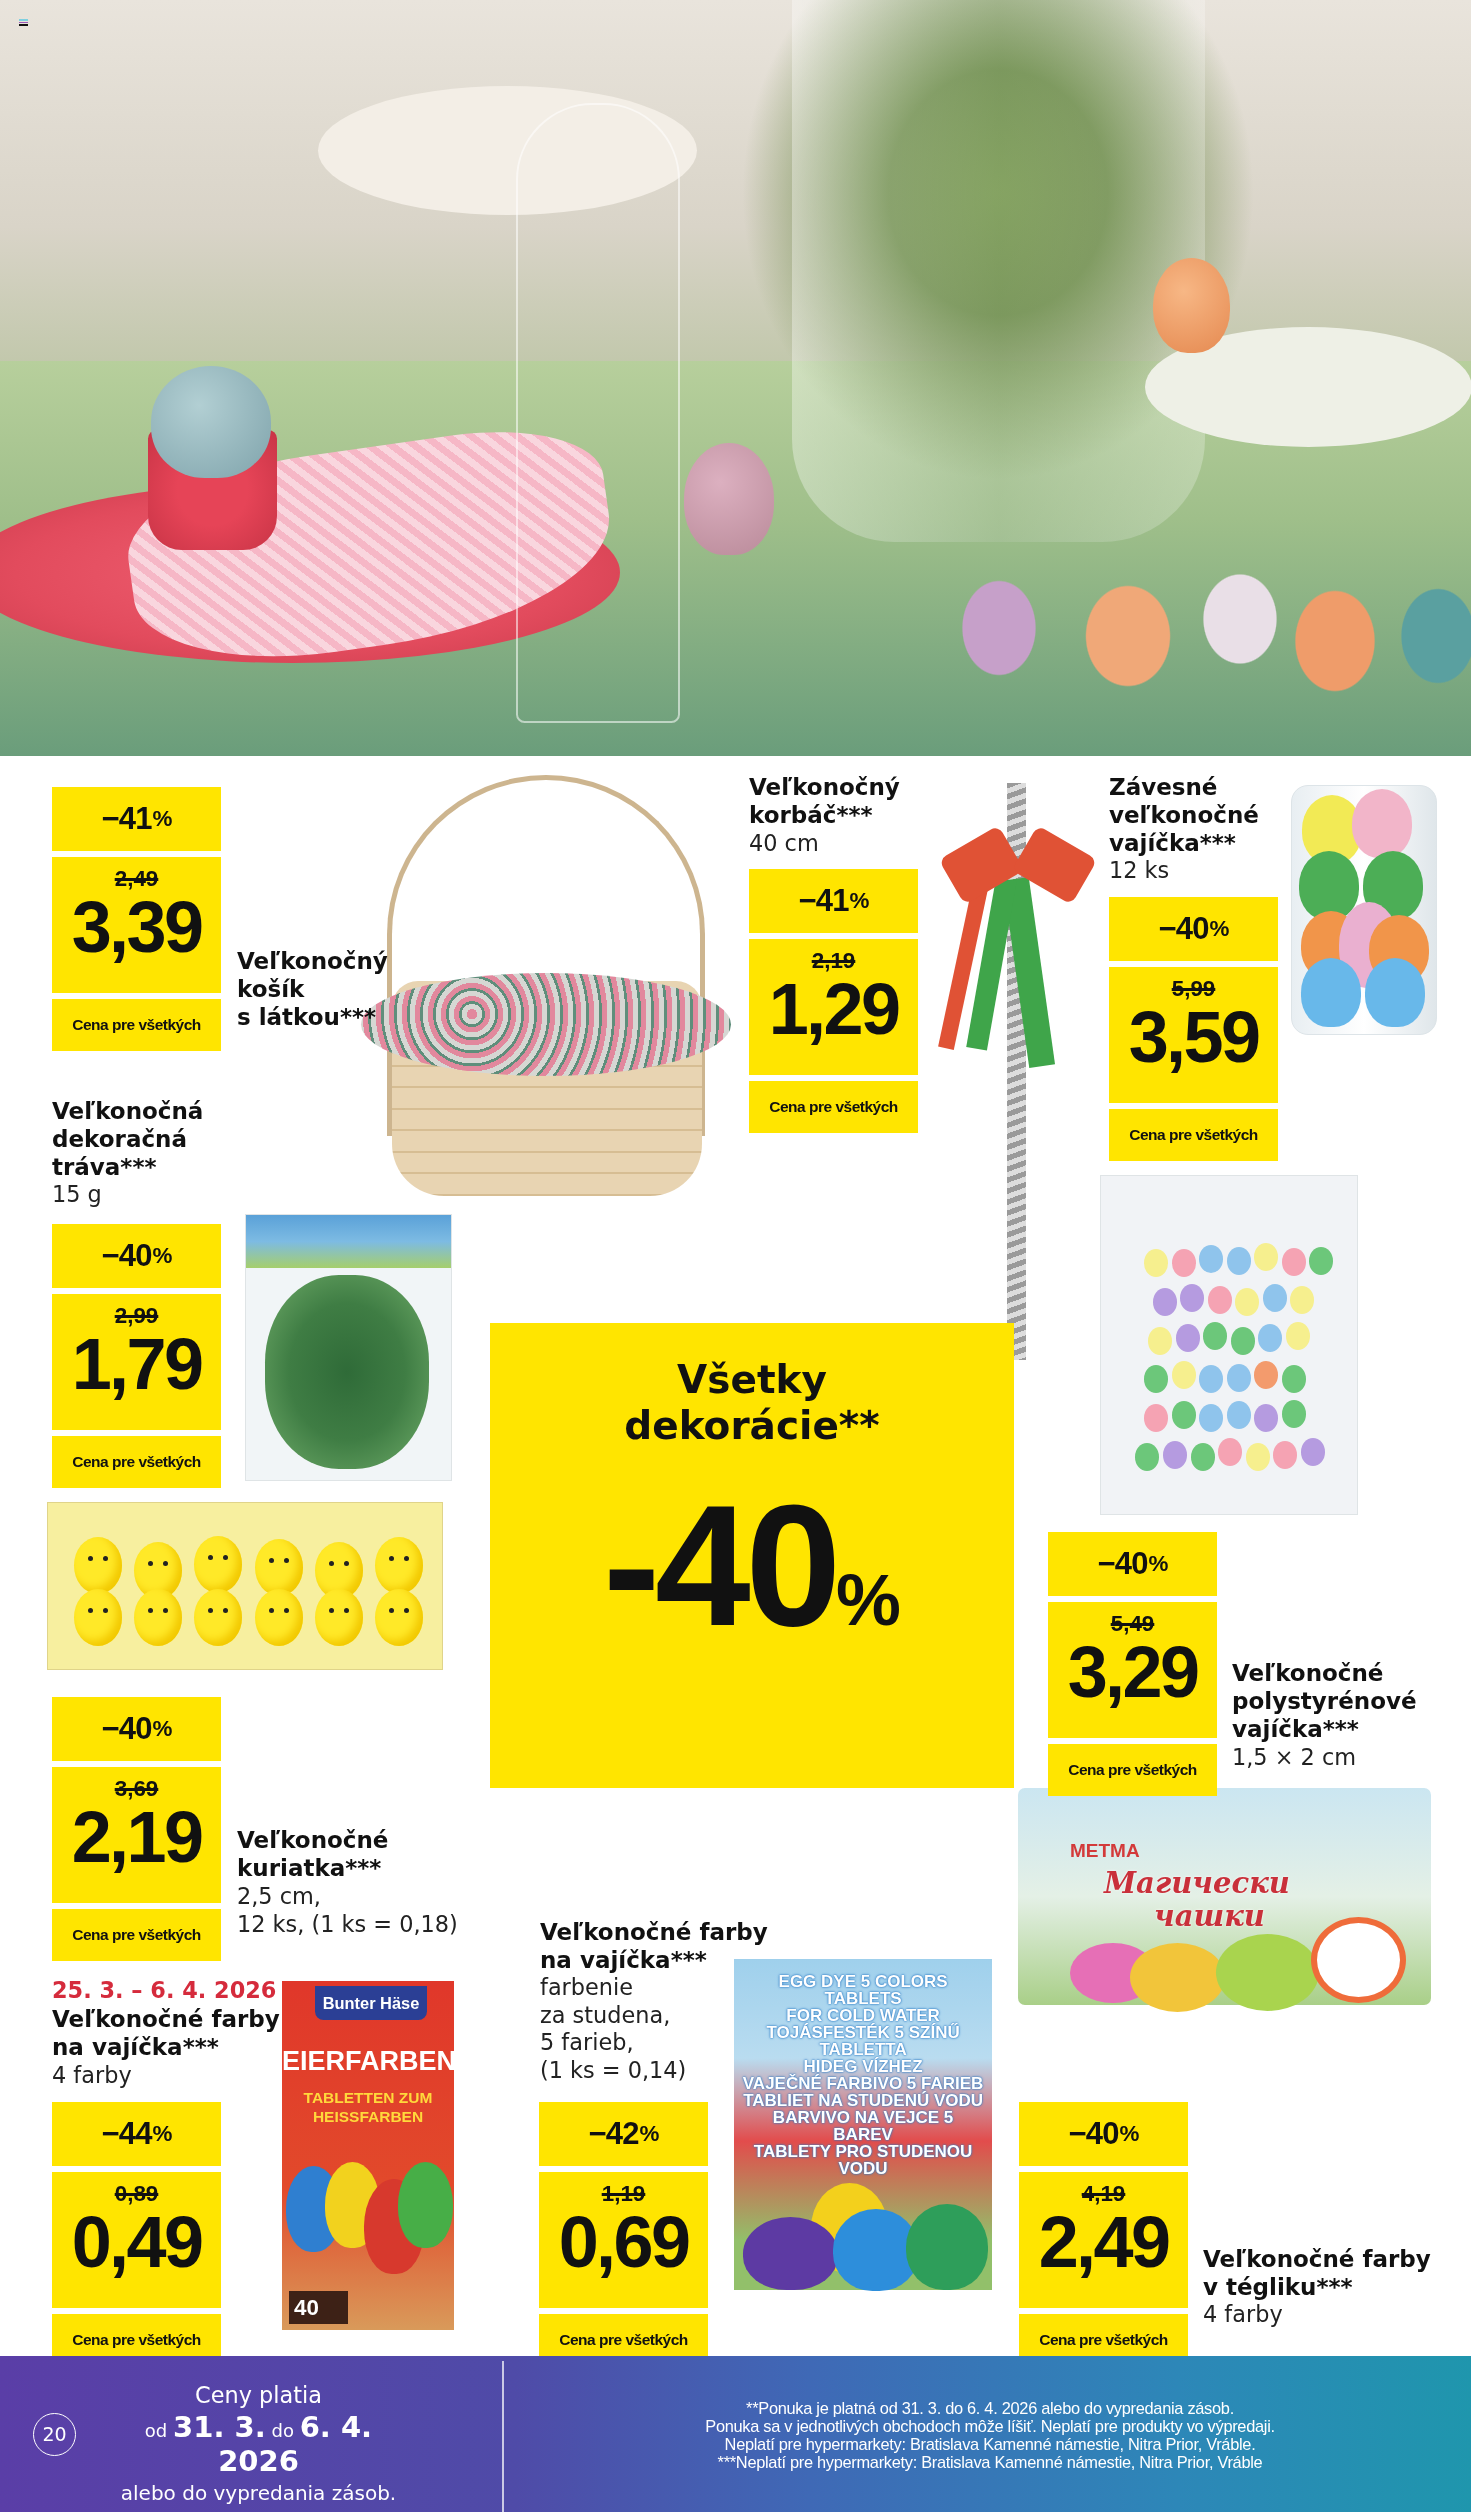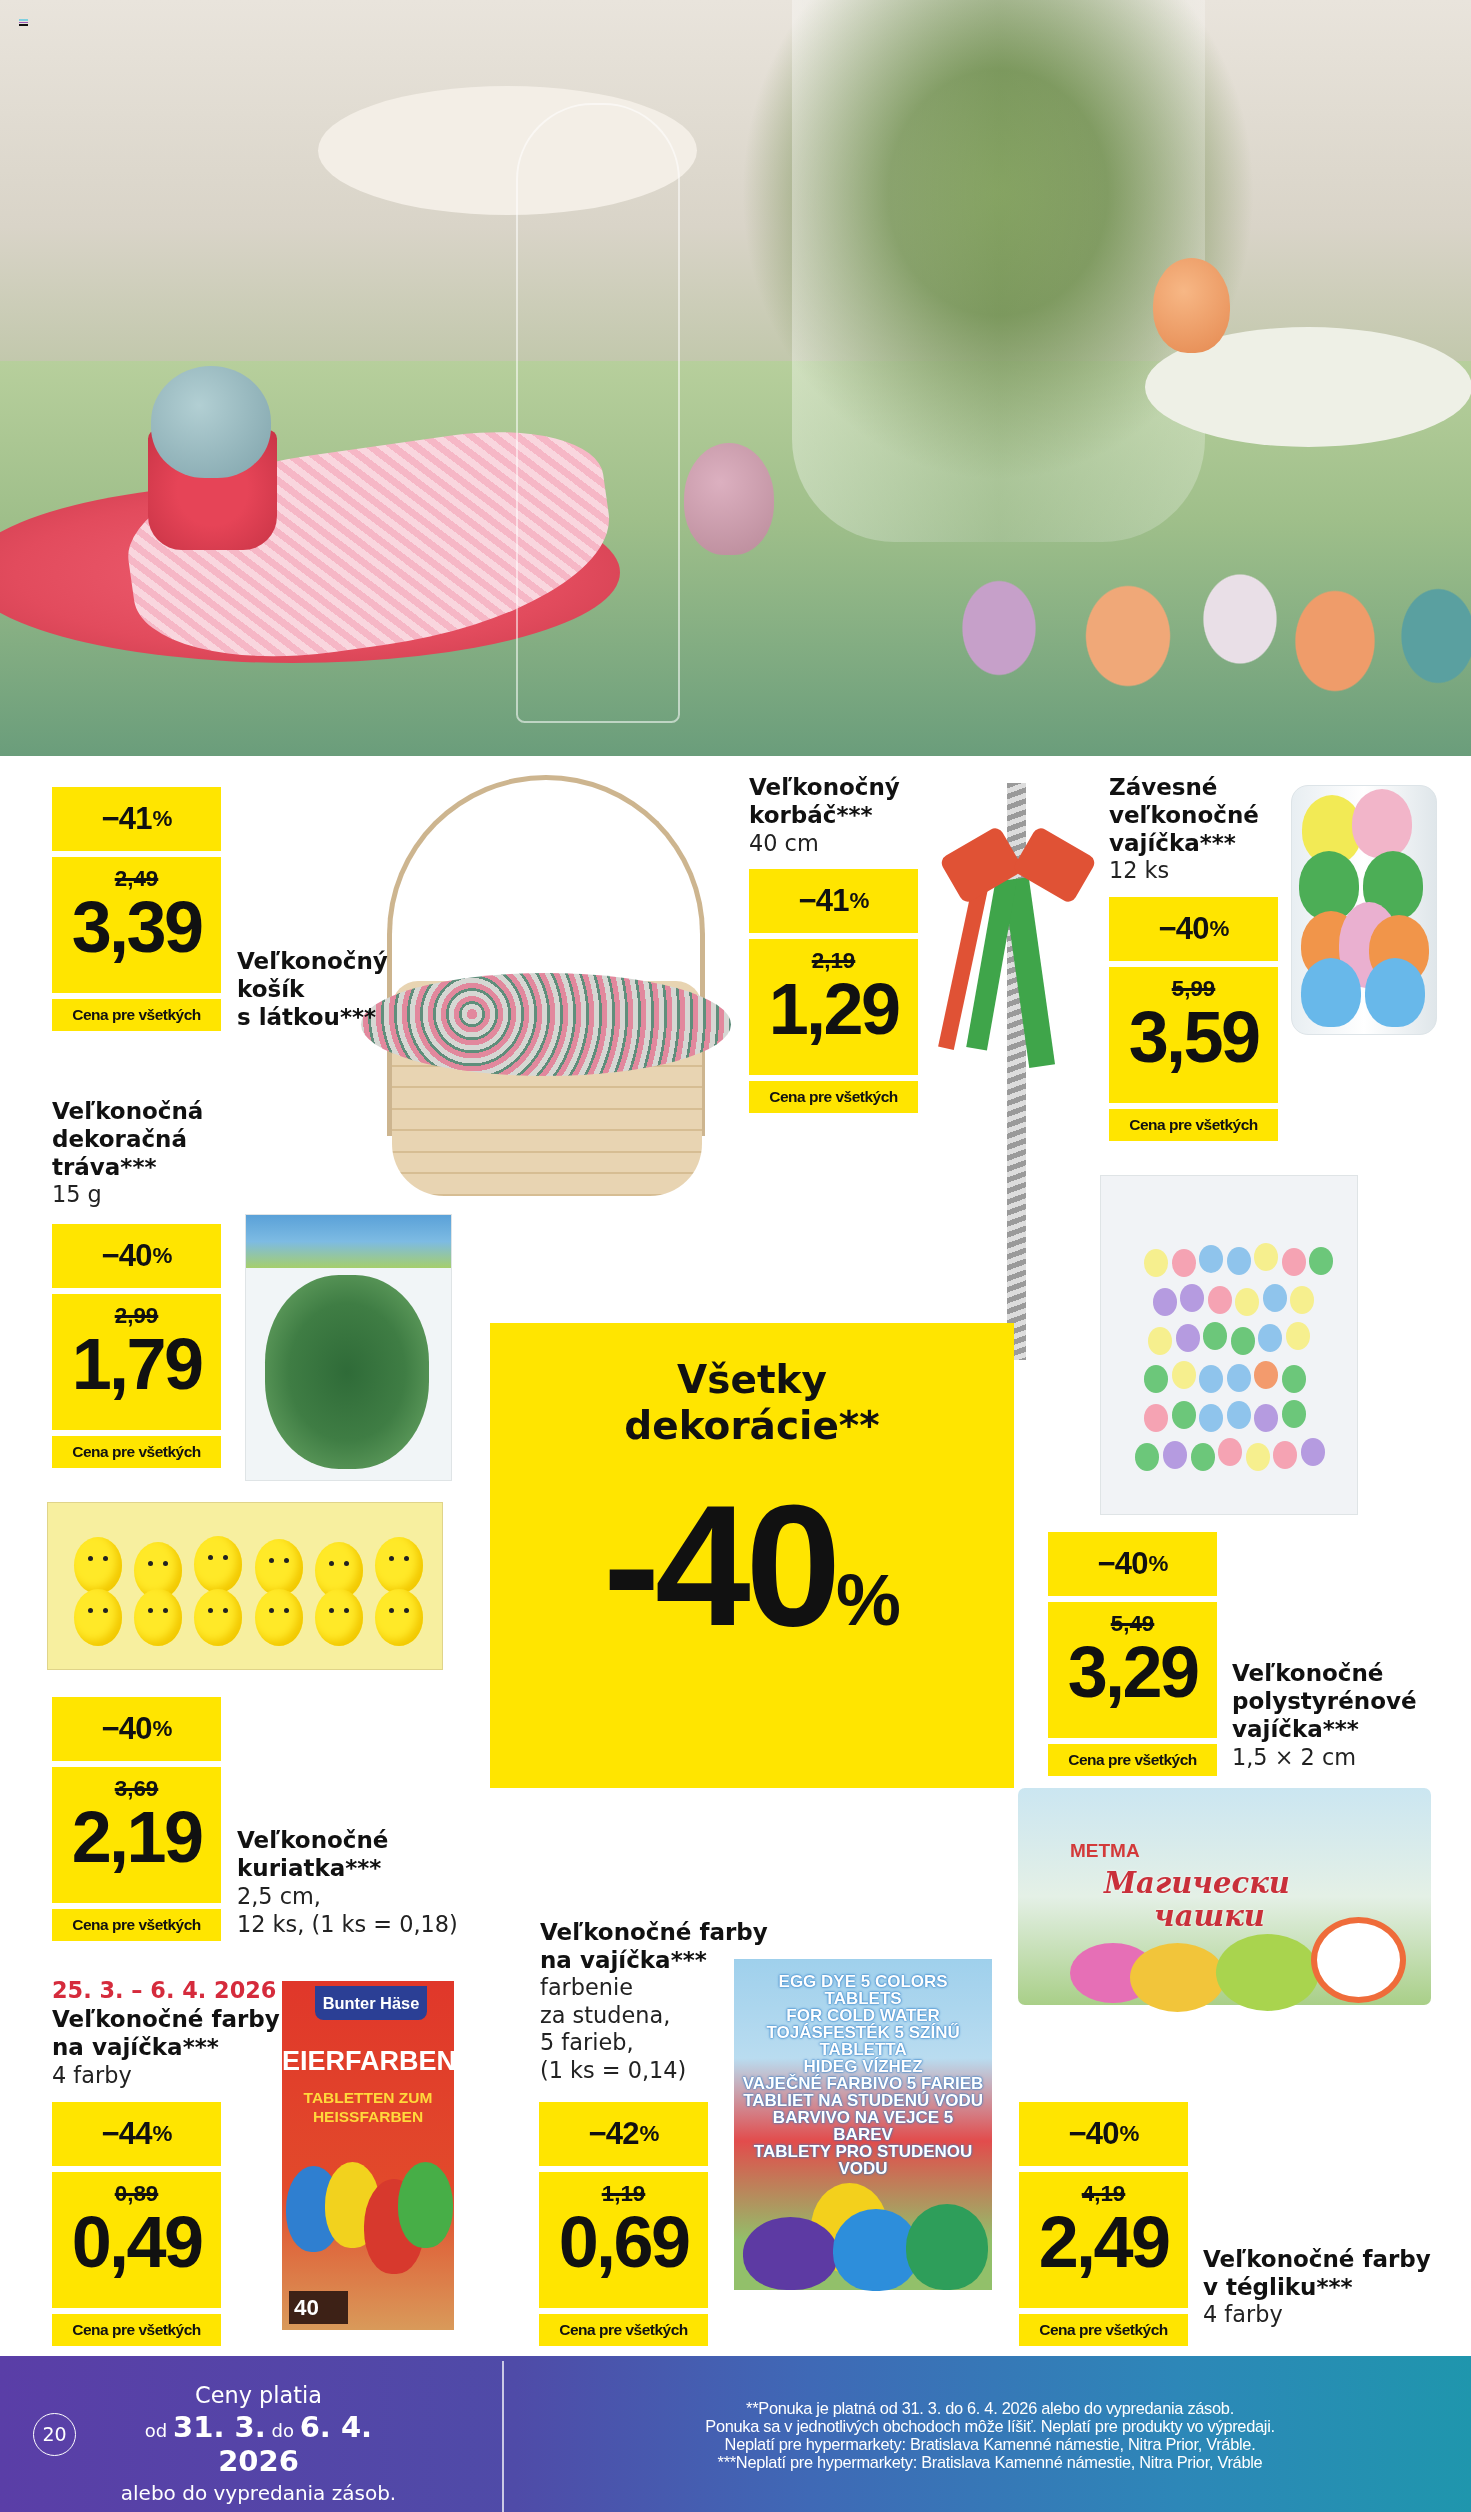--- a/index.html
+++ b/index.html
@@ -44,21 +44,21 @@
 
   
   .tag { position: absolute; width: 169px; }
   .tag .pct { background: #ffe500; height: 64px; display:flex; align-items:center; justify-content:center;
     font-family: "Liberation Sans", sans-serif; font-weight:700; font-size: 31px; letter-spacing:-0.9px; }
   .tag .pct small { font-size: 22.4px; margin-left:0.9px; }
   .tag .price { background: #ffe500; margin-top: 6px; height: 136px; text-align:center; position: relative; }
   .tag .old { display:inline-block; font-family: "Liberation Sans", sans-serif; font-weight:700; font-size: 22.4px; margin-top: 8.6px;
     text-decoration: line-through; text-decoration-thickness: 2.6px; color:#111; }
   .tag .new { font-family: "Liberation Sans", sans-serif; font-weight:700; font-size: 72px; line-height: 71px; letter-spacing: -2.6px; }
-  .tag .note { background: #ffe500; margin-top: 6px; height: 32px; display:flex; align-items:center; justify-content:center;
+  .tag .note { background: #ffe500; margin-top: 6px; height: 52px; display:flex; align-items:center; justify-content:center;
     font-family: "Liberation Sans", sans-serif; font-weight:700; font-size: 15.5px; letter-spacing:-0.5px; }
 
   .pname { position:absolute; font-family: "DejaVu Sans", sans-serif; font-weight:700; font-size: 23px; line-height: 28px; color:#111; }
   .pdesc { position:absolute; font-family: "DejaVu Sans", sans-serif; font-size: 22.4px; line-height: 27.5px; color:#222; }
   .pdate { position:absolute; font-family: "DejaVu Sans", sans-serif; font-weight:700; font-size: 22.4px; color:#d52b3c; }
 
   
   .img { position:absolute; }
   .basket-handle { left: 387px; top: 775px; width: 318px; height: 361px; border: 5.2px solid #cdb58f; border-bottom:none; border-radius: 159px 159px 0 0; }
   .basket-body { left: 392px; top: 981px; width: 310px; height: 215px; border-radius: 26px 26px 52px 52px;

